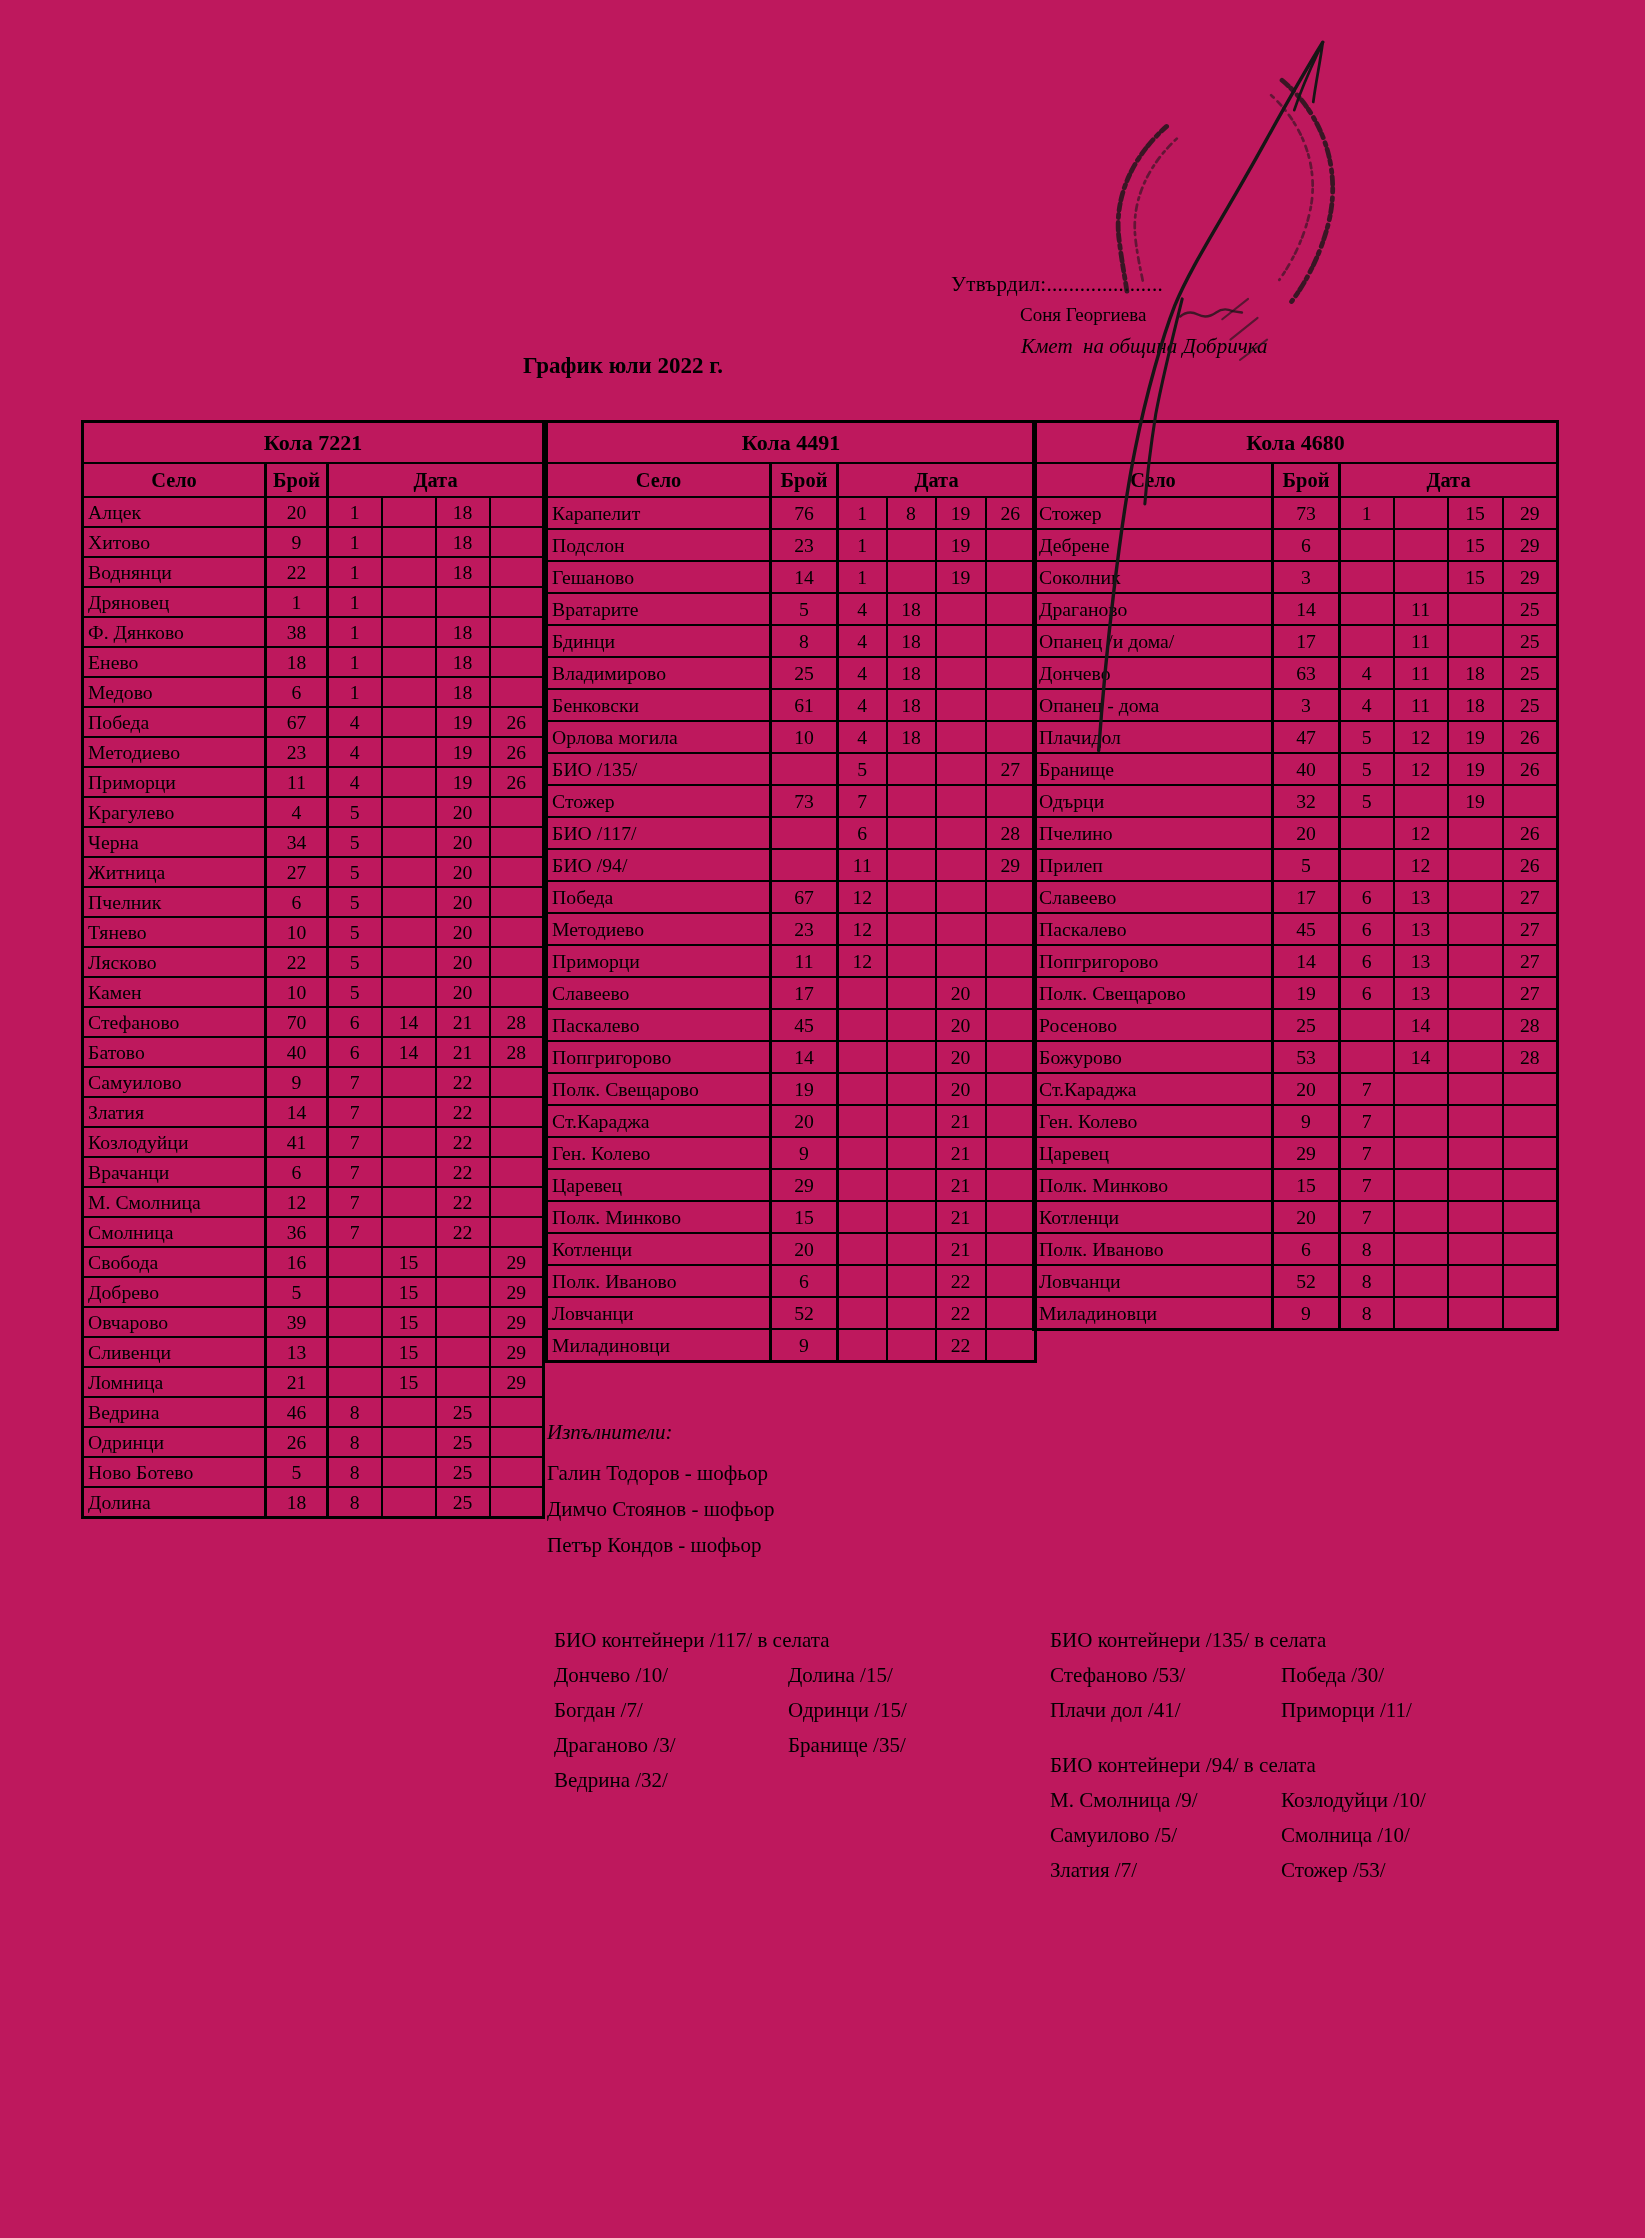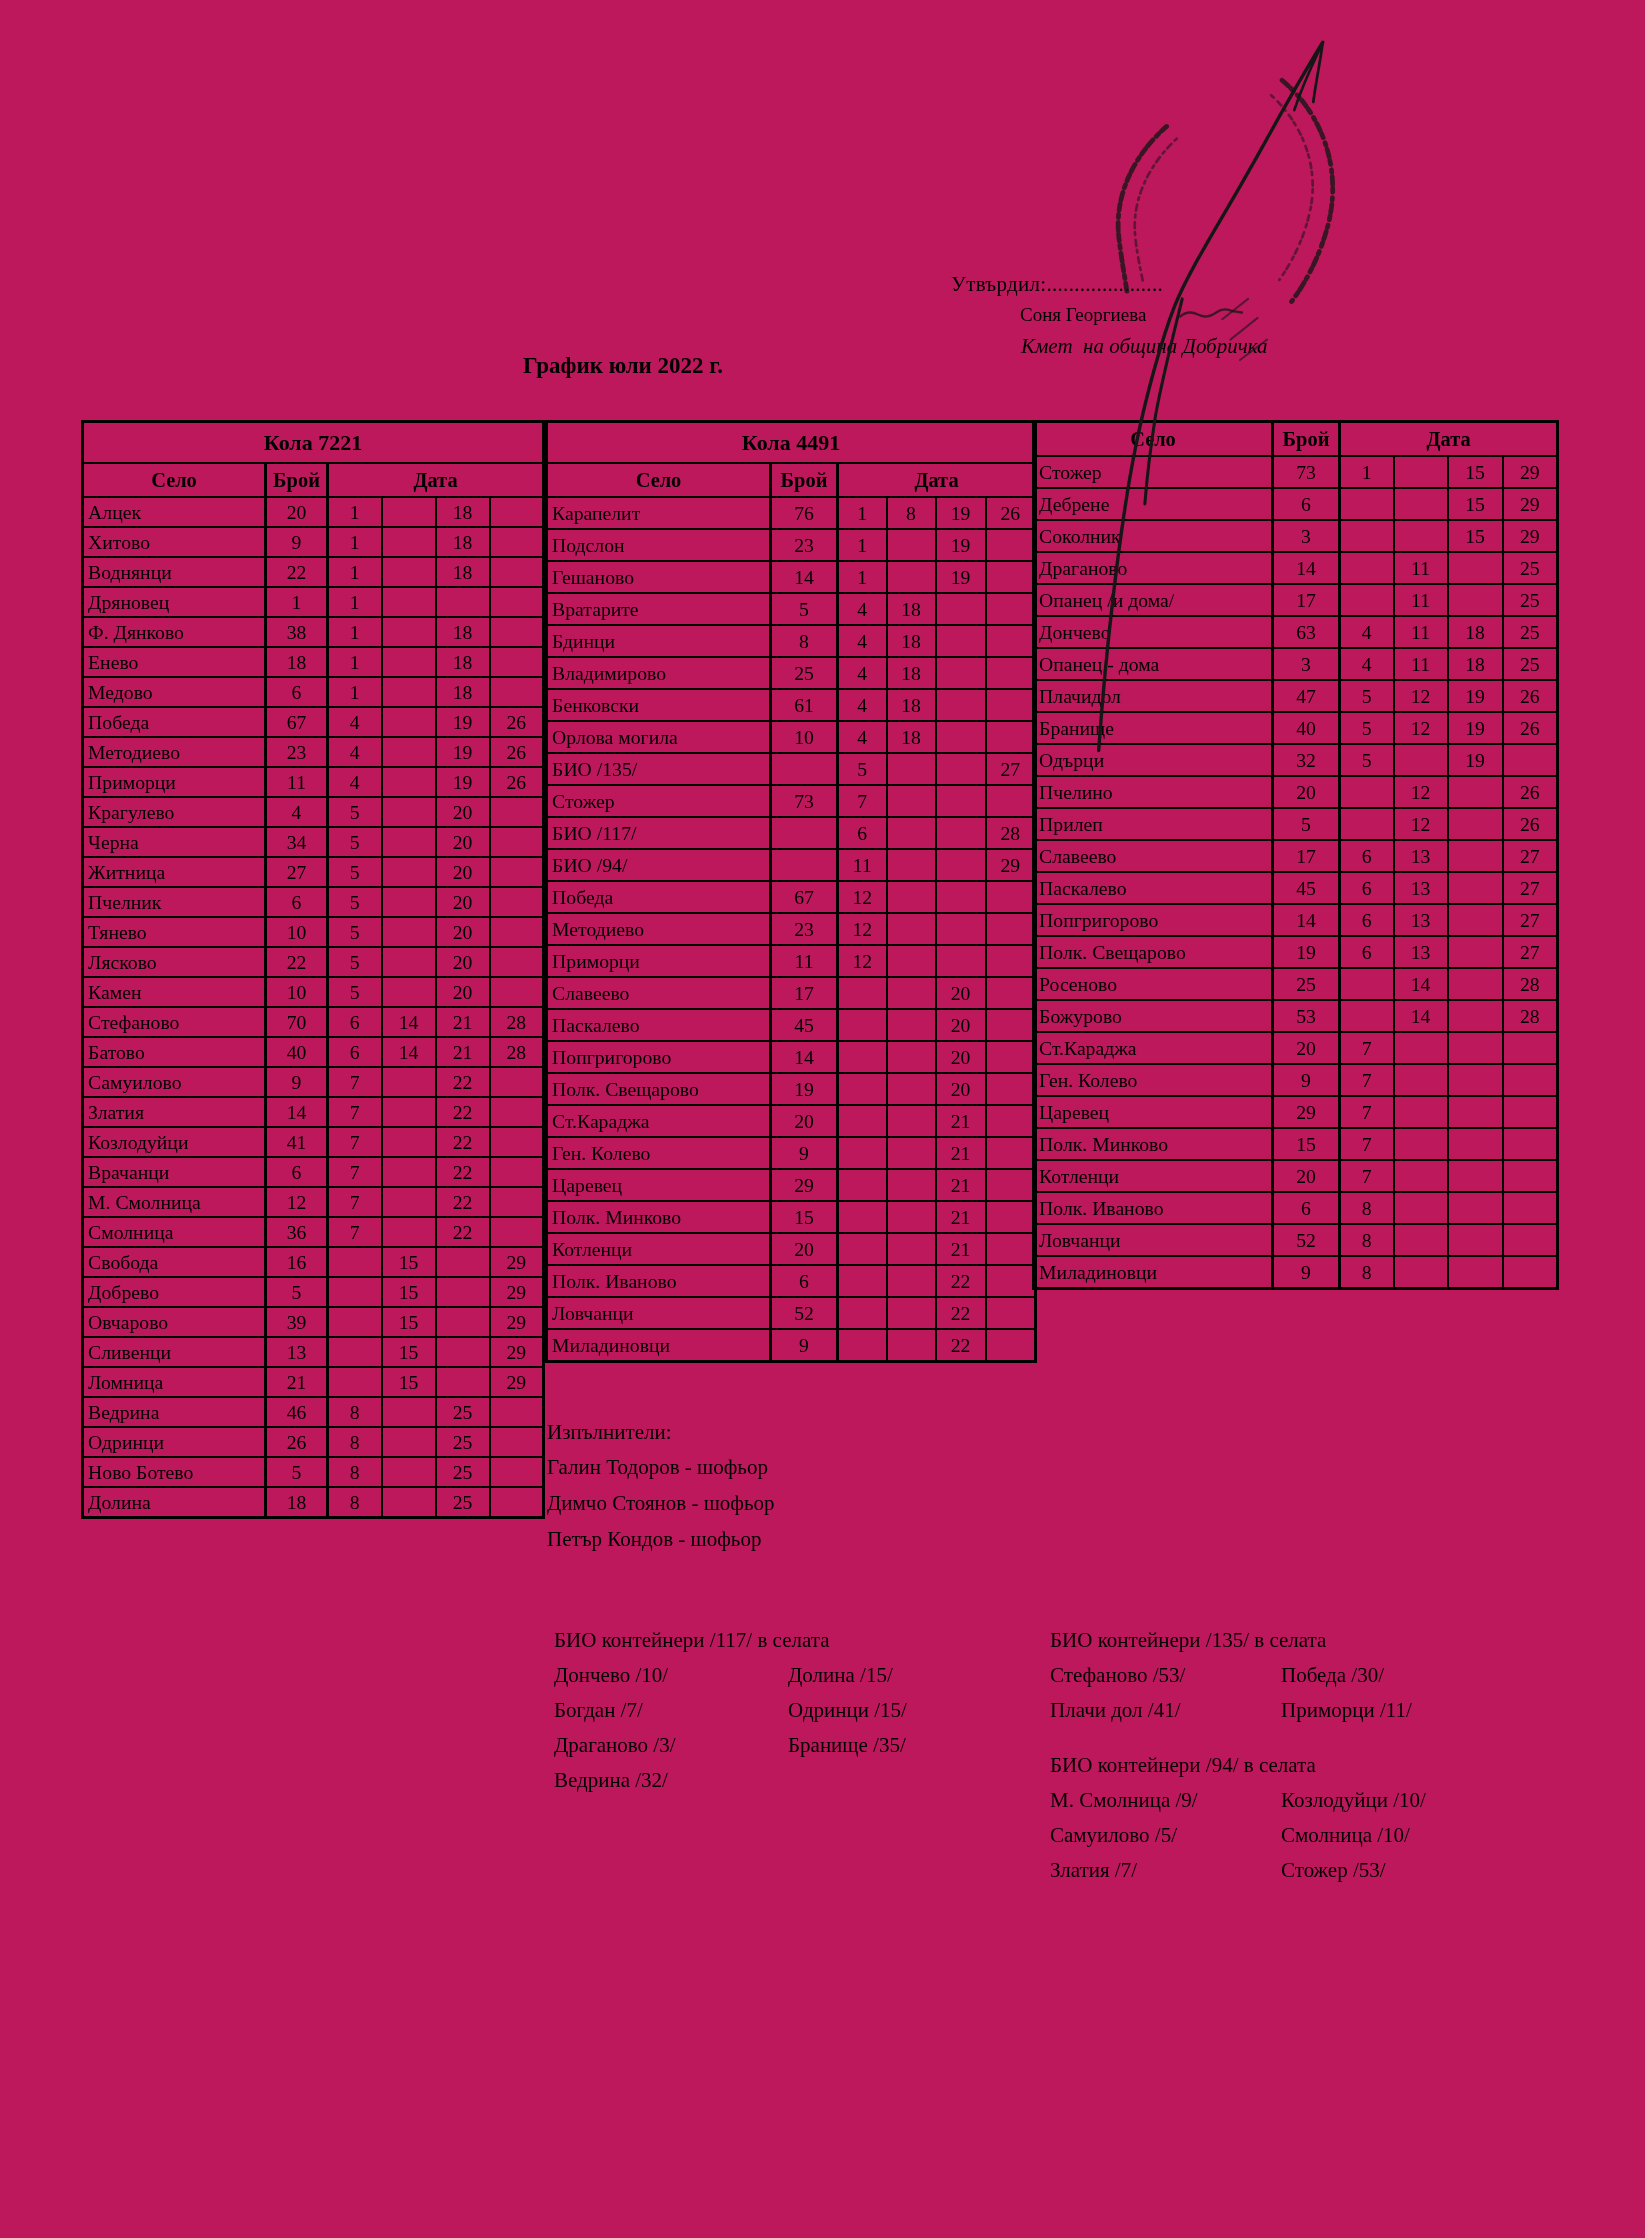--- a/index.html
+++ b/index.html
@@ -25,21 +25,21 @@
   table.sched thead tr.carrow th{height:37px;font-size:22px;font-weight:bold;border-bottom:2.7px solid #000;}
   table.sched thead tr.subrow th{height:30px;font-size:20.4px;font-weight:bold;border-bottom:2.7px solid #000;}
   table.sched th.count,table.sched td.count{border-left-width:3.4px;border-right-width:3.4px;}
   table.sched tbody td{font-size:19.7px;padding:0 4.1px;}
   .t1 tbody td{height:28px;}
   .t2 tbody td,.t3 tbody td{height:30px;}
   td.village{text-align:left;padding-left:6.8px;}
   td.count,td.d{text-align:center;padding:0 1.4px;}
   
   .executors{left:547px;top:1420px;font-size:21px;}
-  .exec-head{margin-bottom:10px;}
+  .exec-head{margin-bottom:16px;font-style:italic;}
   .exec-item{height:36px;}
   
   .bio{font-size:21px;}
   .bio1{left:554px;top:1628px;}
   .bio2{left:1050px;top:1628px;}
   .bio3{left:1050px;top:1753px;}
   .bio-head{margin-bottom:9.5px;}
   .bio-cols{display:flex;}
   .bio1 .bio-col{width:234px;}
   .bio2 .bio-col,.bio3 .bio-col{width:231px;}
@@ -600,20 +600,23 @@
     <table class="sched">
       <colgroup>
           <col style="width:239px">
           <col style="width:67px">
           <col style="width:54px">
           <col style="width:54px">
           <col style="width:55px">
           <col style="width:55px">
         </colgroup>
       <thead>
+        <tr class="carrow">
+            <th colspan="6">Кола 4680</th>
+          </tr>
         <tr class="subrow">
           <th>Село</th>
           <th class="count">Брой</th>
           <th colspan="4">Дата</th>
         </tr>
       </thead>
       <tbody>
           <tr>
             <td class="village">Стожер</td>
             <td class="count">73</td>

